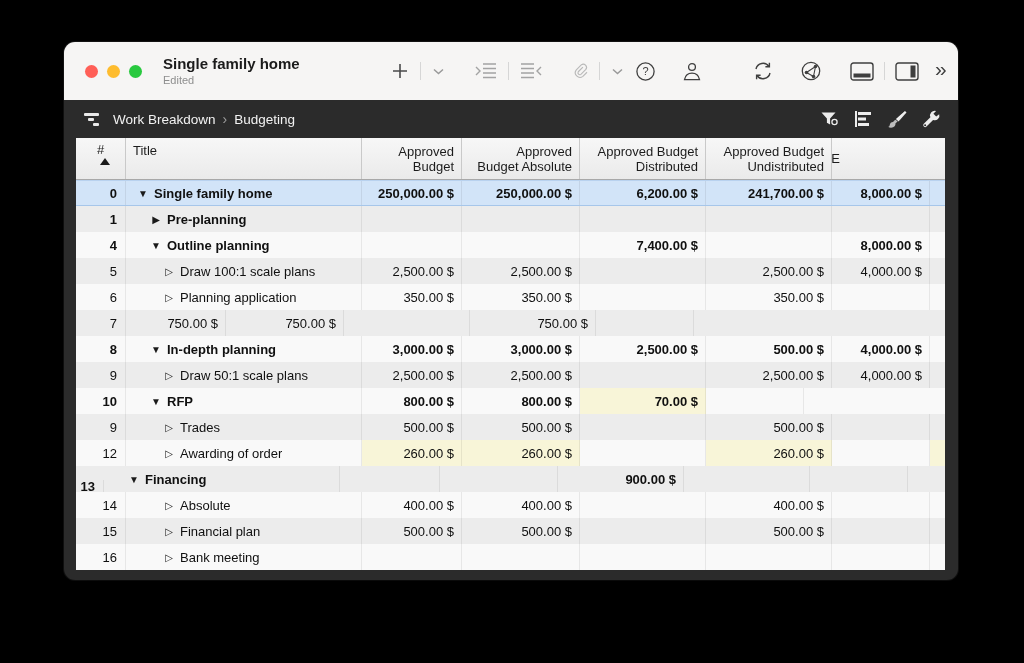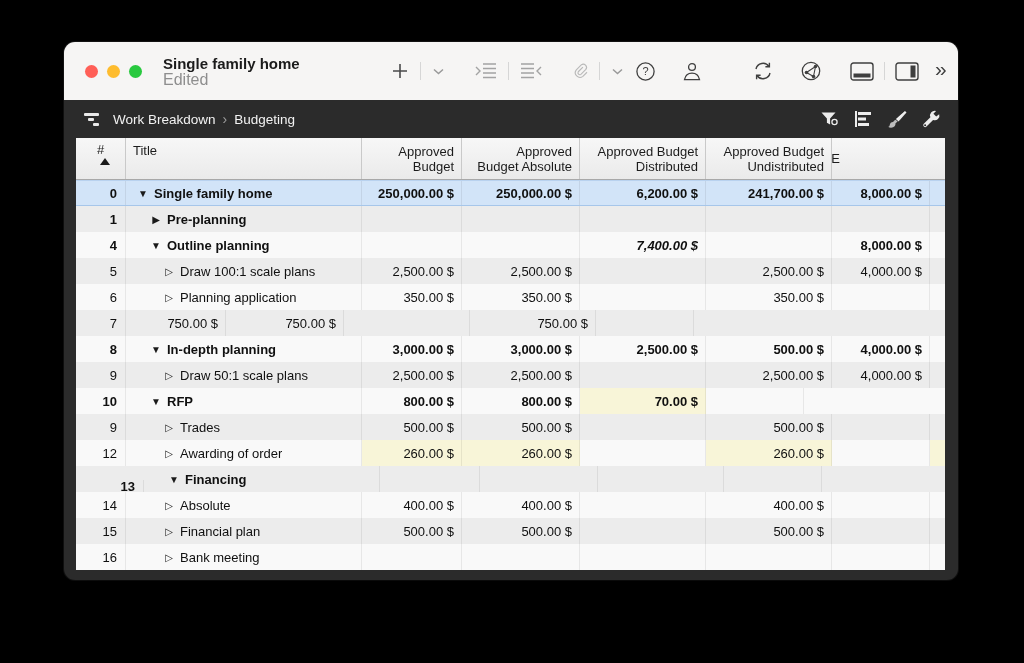--- a/index.html
+++ b/index.html
@@ -6,21 +6,21 @@
     font-family:"Liberation Sans","DejaVu Sans",sans-serif;-webkit-font-smoothing:antialiased;}
   .window{position:absolute;left:64px;top:42px;width:894px;height:538px;background:#2b2b2b;
     border-radius:11px;overflow:hidden;box-shadow:0 22px 55px rgba(0,0,0,.65),0 0 0 1px #161616;}
   
   .titlebar{height:58px;background:#f6f5f4;display:flex;align-items:center;position:relative;}
   .traffic{display:flex;gap:9px;margin-left:21px;}
   .tl{width:13px;height:13px;border-radius:50%;}
   .tl.red{background:#ff5f57;}  .tl.yellow{background:#febc2e;}  .tl.green{background:#29c93f;}
   .titleblock{margin-left:21px;min-width:175px;}
   .doc-title{font-size:15px;font-weight:bold;color:#1b1b1b;line-height:18px;}
-  .doc-status{font-size:16px;color:#8e8e8e;line-height:14px;}
+  .doc-status{font-size:11px;color:#8e8e8e;line-height:14px;}
   .tools{display:flex;align-items:center;}
   .iconbtn{display:flex;align-items:center;justify-content:center;padding:4px 6px;}
   .vsep{width:1px;height:18px;background:#d6d6d6;margin:0 4px;}
   .spacer{flex:1;}
   .chev{margin-left:2px;}
   .overflow-glyph{font-size:21px;color:#3f3f3f;line-height:20px;padding:0 14px 4px 10px;}
   
   .breadbar{height:38px;background:#2b2b2b;display:flex;align-items:center;color:#f0f0f0;}
   .wbs-icon{margin:0 12px 0 20px;position:relative;width:17px;height:14px;}
   .wbs-icon i{position:absolute;background:#e9e9e9;border-radius:1px;display:block;}
@@ -245,21 +245,21 @@
           <div class="cell val bold" style="width: 15px; border-right: none;"></div>
         </div>
         <div class="row">
           <div class="cell num bold" style="width: 50px;">4</div>
           <div class="cell bold" style="width: 236px; padding-left: 23px;">
             <span class="disc">▼</span>
             <span class="titletext">Outline planning</span>
           </div>
           <div class="cell val bold" style="width: 100px;"></div>
           <div class="cell val bold" style="width: 118px;"></div>
-          <div class="cell val bold" style="width: 126px; font-style: italic;">7,400.00 $</div>
+          <div class="cell val bold" style="width: 126px;">7,400.00 $</div>
           <div class="cell val bold" style="width: 126px;"></div>
           <div class="cell val bold" style="width: 98px;">8,000.00 $</div>
           <div class="cell val bold" style="width: 15px; border-right: none;"></div>
         </div>
         <div class="row stripe">
           <div class="cell num" style="width: 50px;">5</div>
           <div class="cell" style="width: 236px; padding-left: 36px;">
             <span class="disc">▷</span>
             <span class="titletext">Draw 100:1 scale plans</span>
           </div>
@@ -350,27 +350,28 @@
             <span class="titletext">Awarding of order</span>
           </div>
           <div class="cell val hl" style="width: 100px;">260.00 $</div>
           <div class="cell val hl" style="width: 118px;">260.00 $</div>
           <div class="cell val" style="width: 126px;"></div>
           <div class="cell val hl" style="width: 126px;">260.00 $</div>
           <div class="cell val" style="width: 98px;"></div>
           <div class="cell val hl" style="width: 15px; border-right: none;"></div>
         </div>
         <div class="row stripe">
-          <div class="cell num bold" style="width: 68px; margin-top: 14px;">13</div>
+          <div class="cell num bold" style="width: 28px; margin-top: 14px;">13</div>
           <div class="cell bold" style="width: 236px; padding-left: 23px;">
             <span class="disc">▼</span>
             <span class="titletext">Financing</span>
           </div>
           <div class="cell val bold" style="width: 100px;"></div>
           <div class="cell val bold" style="width: 118px;"></div>
+          <div class="cell val bold" style="width: 126px;">900.00 $</div>
           <div class="cell val bold" style="width: 126px;"></div>
           <div class="cell val bold" style="width: 98px;"></div>
           <div class="cell val bold" style="width: 15px; border-right: none;"></div>
         </div>
         <div class="row">
           <div class="cell num" style="width: 50px;">14</div>
           <div class="cell" style="width: 236px; padding-left: 36px;">
             <span class="disc">▷</span>
             <span class="titletext">Absolute</span>
           </div>

